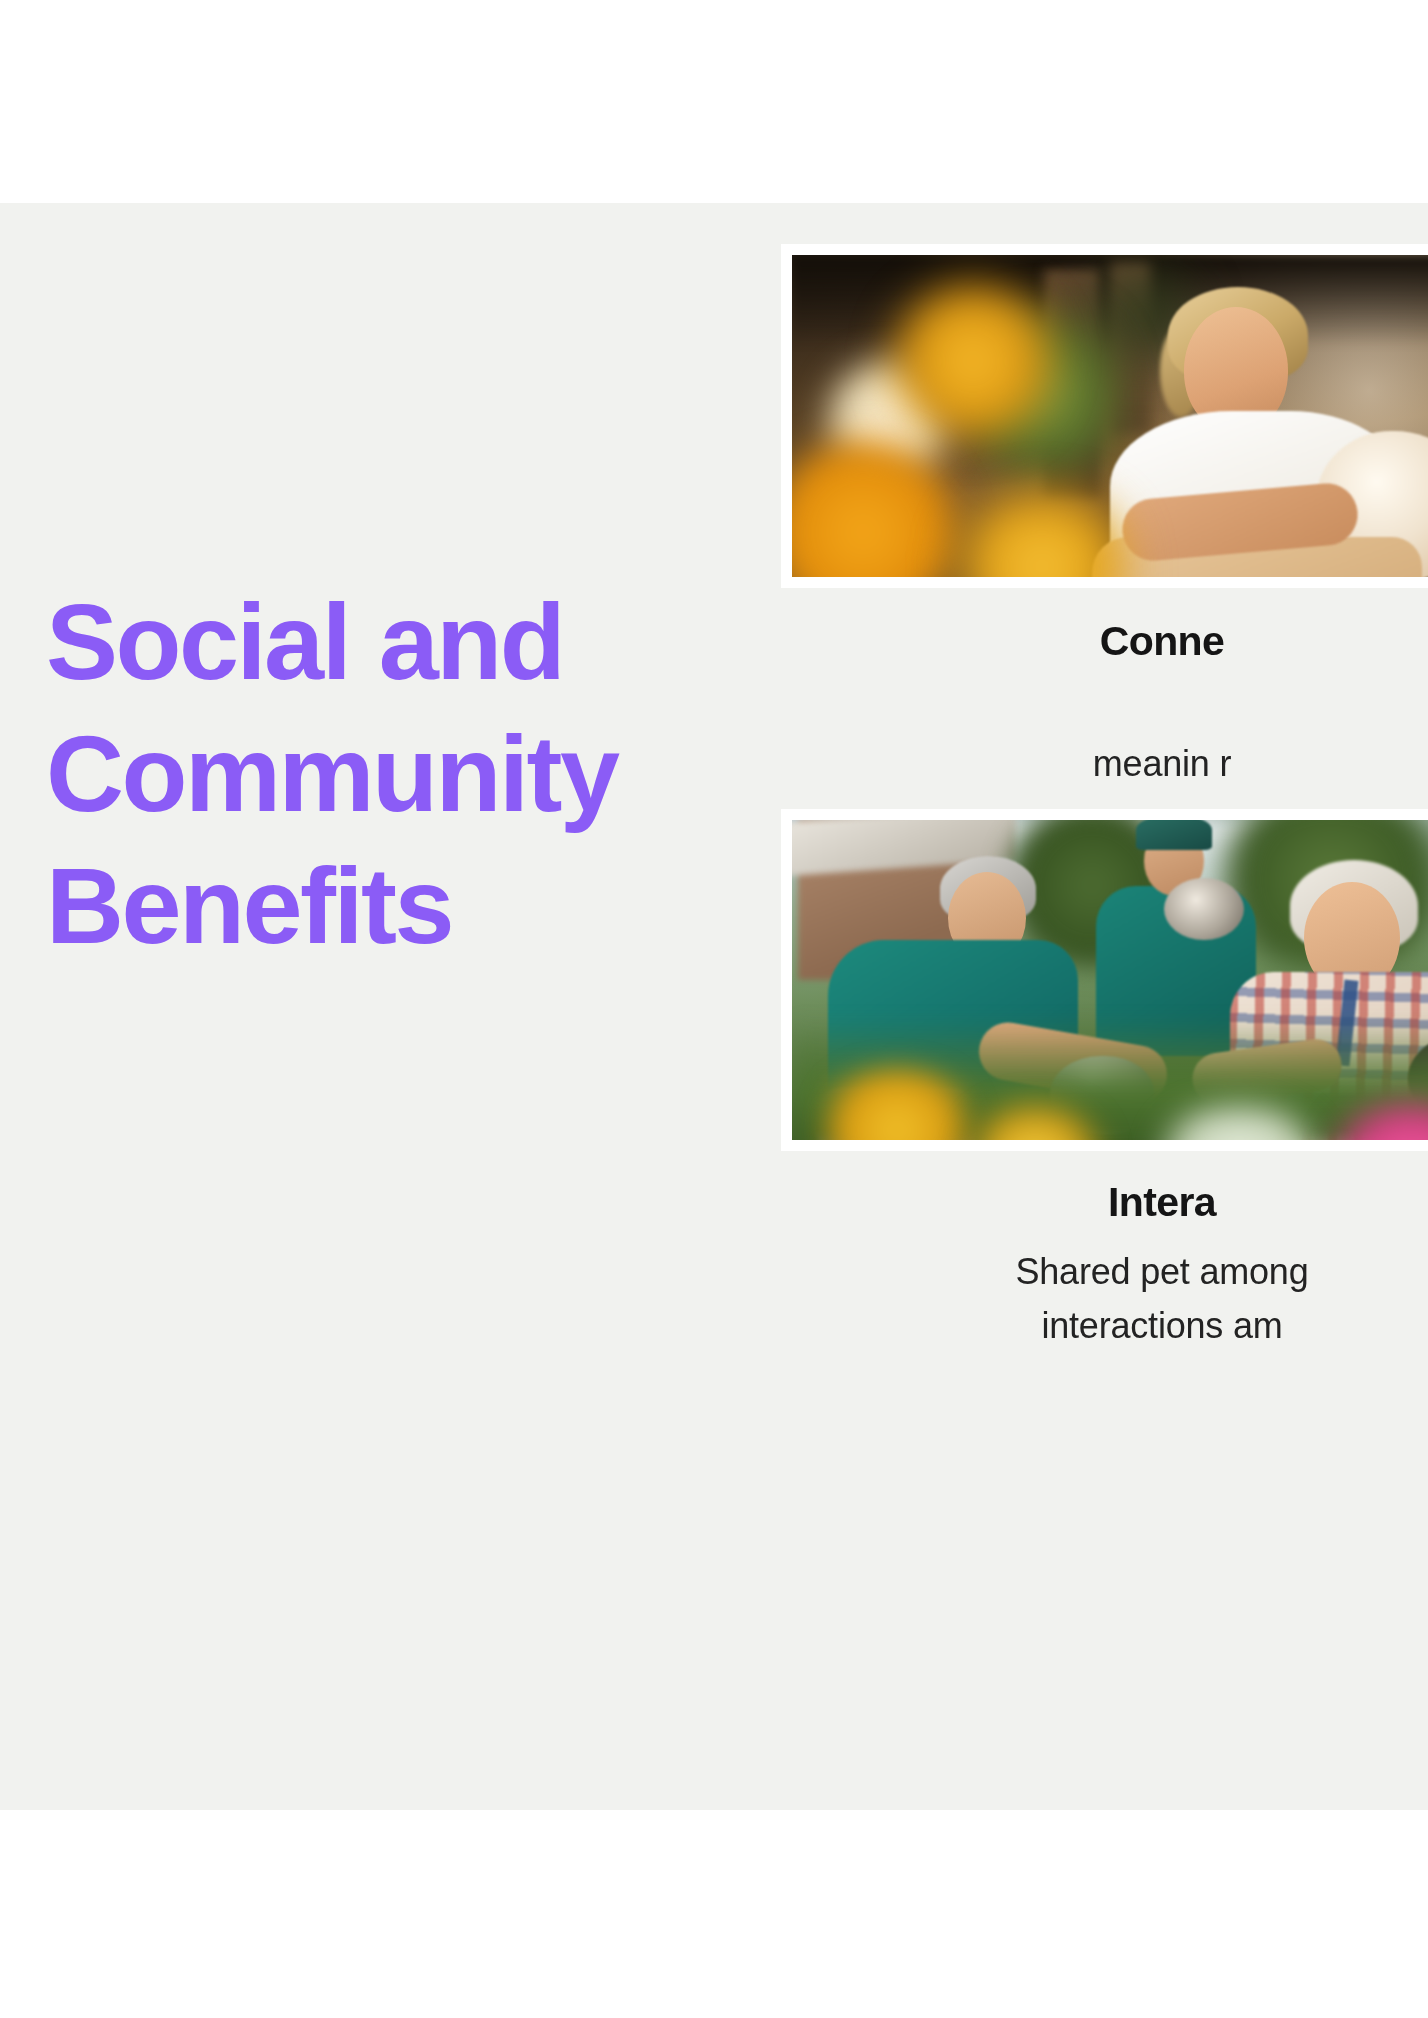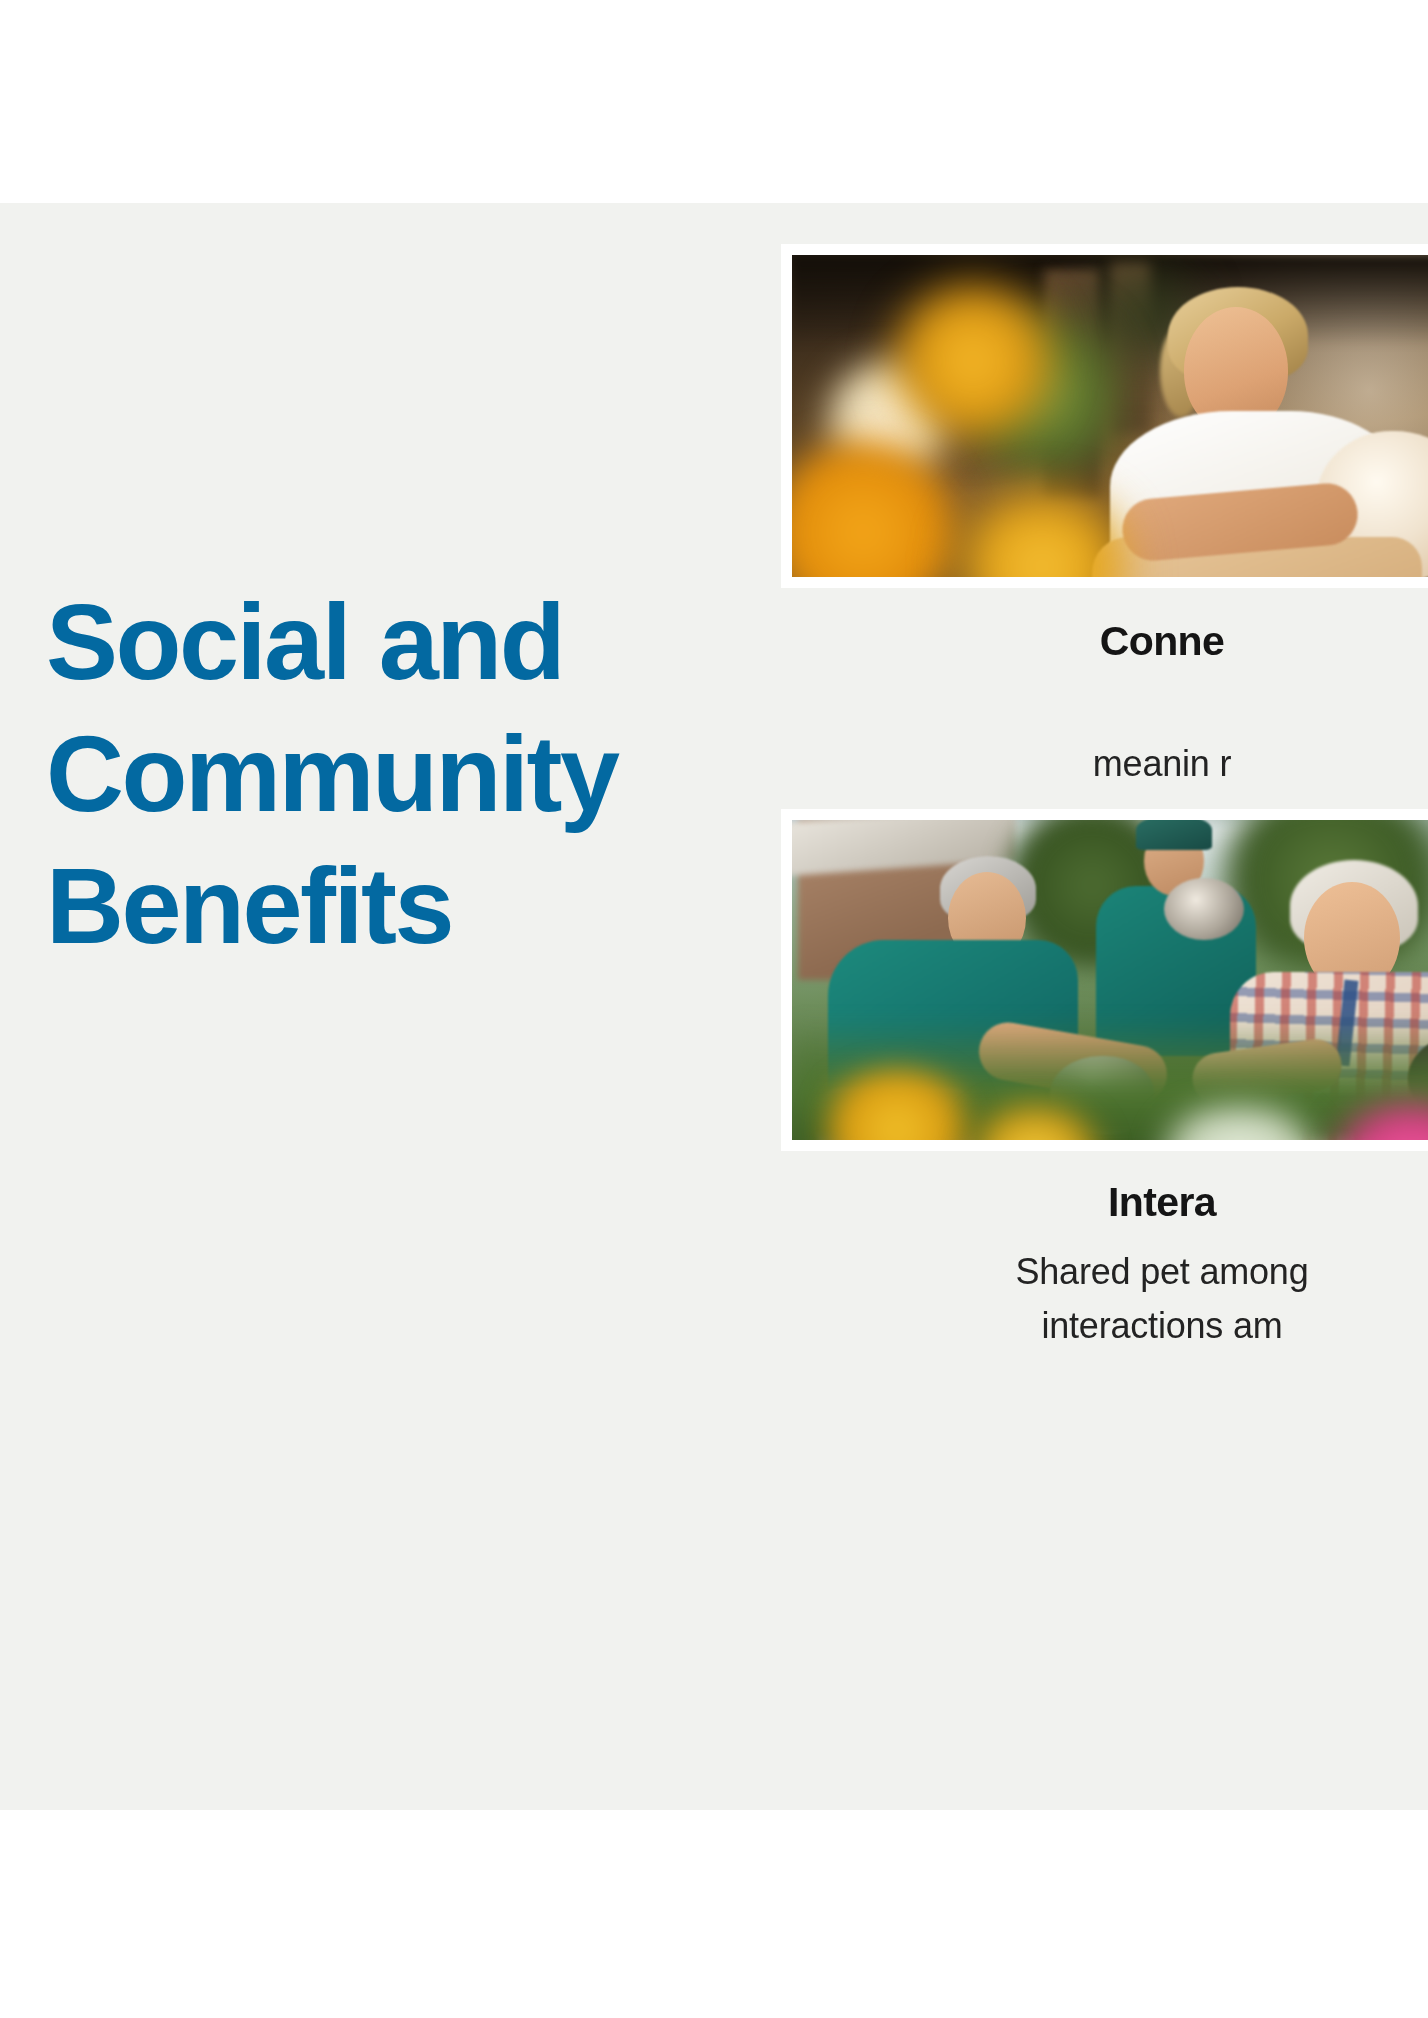--- a/index.html
+++ b/index.html
@@ -32,21 +32,21 @@
     left: 46px;
     top: 373px;
     width: 700px;
   }
   .slide-title {
     font-family: "Liberation Sans", sans-serif;
     font-size: 108px;
     line-height: 1.22;
     font-weight: 700;
     letter-spacing: -2.5px;
-    color: #0369a1;
+    color: #8b5cf6;
     margin: 0;
     word-spacing: 2px;
   }
 
   
   .cards-col {
     position: absolute;
     left: 781px;
     top: 41px;
     width: 762px;   

